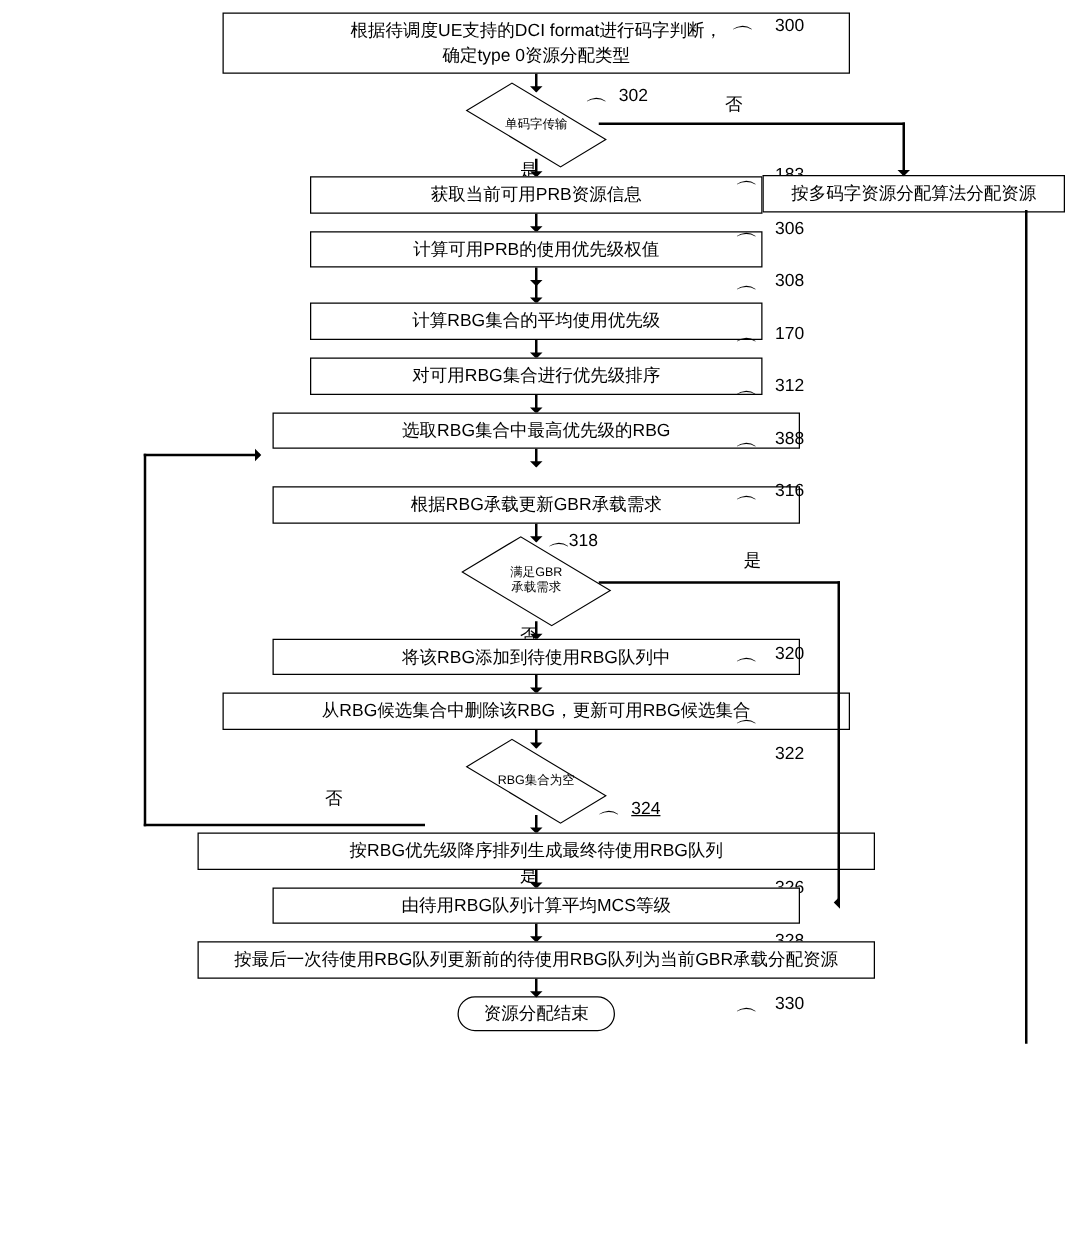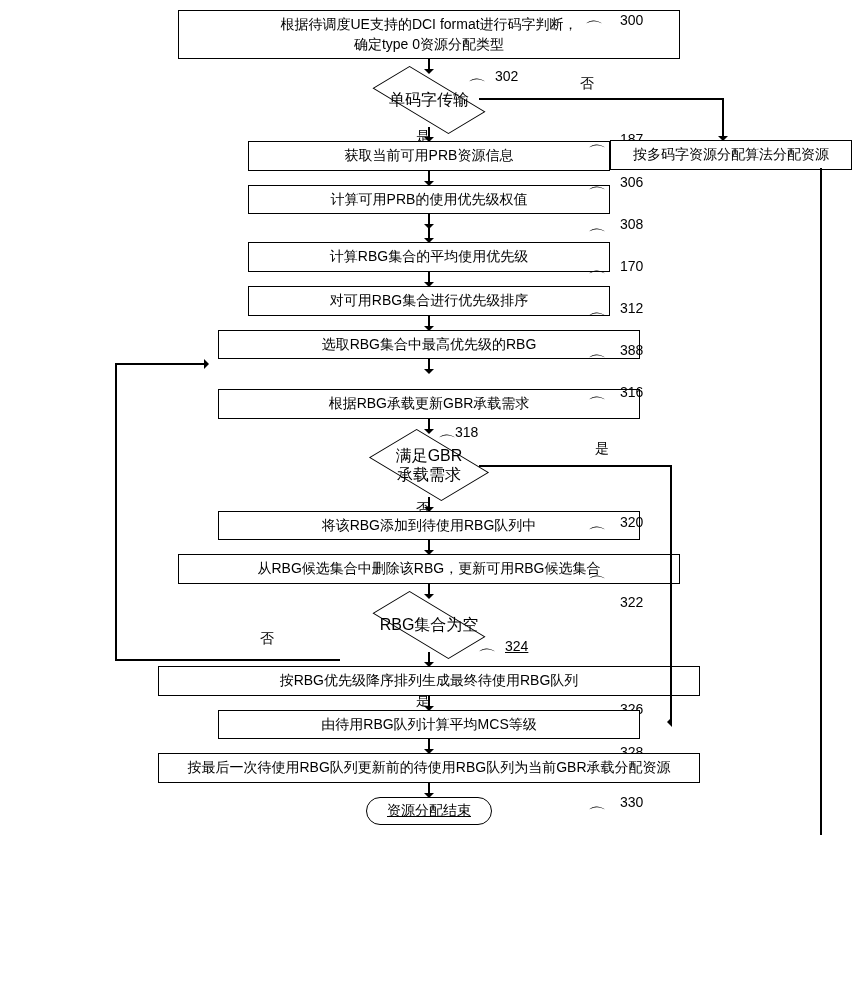--- a/index.html
+++ b/index.html
@@ -39,21 +39,21 @@
     transform: translate(-50%,-50%) rotate(45deg) skew(-14deg,-14deg);
     border: 1.5px solid #000;
     background: #fff;
   }
   .diamond-text {
     position: absolute;
     left: 50%; top: 50%;
     transform: translate(-50%,-50%);
     text-align: center;
     white-space: nowrap;
-    font-size: 16px;
+    font-size: 10px;
     line-height: 1.2;
   }
   .diamond-tall .diamond-shape { width: 80px; height: 52px; }
   .conn {
     position: relative;
     width: 2px;
     background: #000;
   }
   .arrow-down::after {
     content: "";
@@ -62,21 +62,20 @@
     transform: translateX(-50%);
     border: 5px solid transparent;
     border-top-color: #000;
     border-bottom: none;
   }
   .term {
     border: 1.5px solid #000;
     border-radius: 18px;
     padding: 4px 20px;
     background: #fff;
-    text-decoration: underline;
   }
   .label {
     position: absolute;
     font-size: 14px;
   }
   .ref-brace {
     position: absolute;
     font-size: 18px;
     line-height: 1;
   }
@@ -134,21 +133,21 @@
   </div>
   <span class="label" style="top:65px; left:560px;">否</span>
   <span class="ref-num" style="top:58px; left:475px;">302</span>
   <span class="ref-brace" style="top:68px; left:448px;">⌒</span>
 
   <span class="label" style="top:118px; left:396px;">是</span>
   <div class="conn arrow-down" style="height:14px;"></div>
 
   <div class="box" style="width:340px;">获取当前可用PRB资源信息</div>
   <span class="ref-brace" style="top:134px; left:568px;">⌒</span>
-  <span class="ref-num" style="top:121px; left:600px;">187</span>
+  <span class="ref-num" style="top:121px; left:600px;">183</span>
 
   <div class="conn arrow-down" style="height:14px;"></div>
 
   <div class="box" style="width:340px;">计算可用PRB的使用优先级权值</div>
   <span class="ref-brace" style="top:176px; left:568px;">⌒</span>
   <span class="ref-num" style="top:164px; left:600px;">306</span>
 
   <div class="conn arrow-down" style="height:14px;"></div>
 
   <span class="ref-brace" style="top:218px; left:568px;">⌒</span>

